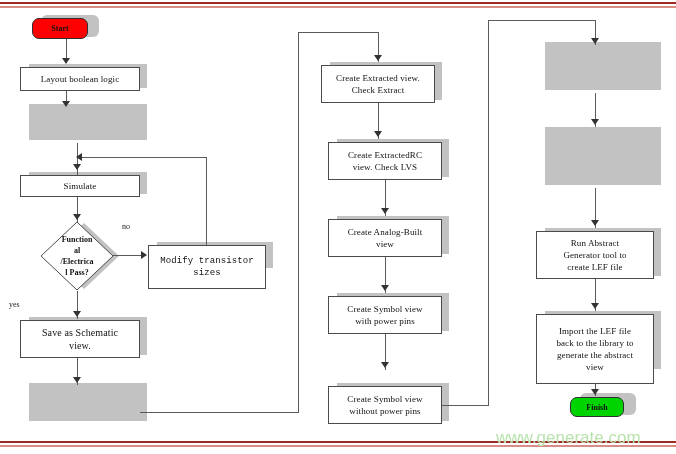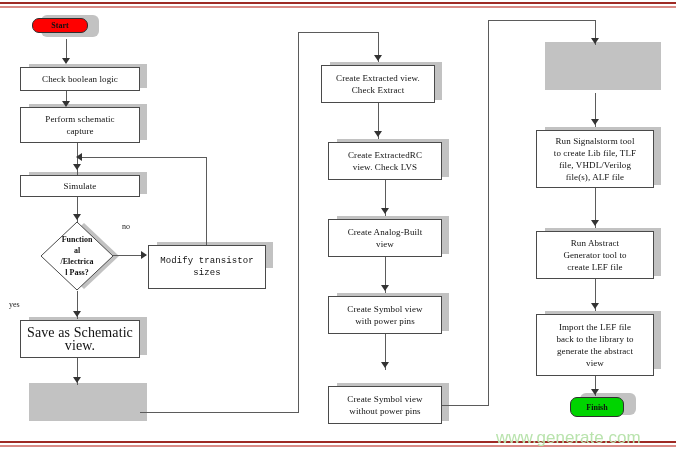--- a/index.html
+++ b/index.html
@@ -139,40 +139,36 @@
 <body>
 
 <div id="canvas">
 
   <div class="rule rule-top-dark"></div>
   <div class="rule rule-top-light"></div>
   <div class="rule rule-bot-dark"></div>
   <div class="rule rule-bot-light"></div>
 
   <div class="term-shadow" style="left:41px; top:15px; width:58px; height:22px;"></div>
-  <div class="term" style="left:32px; top:18px; width:56px; height:15px; background:#ff0000;">
+  <div class="term" style="left:32px; top:18px; width:56px; height:21px; background:#ff0000;">
     <span>Start</span>
   </div>
 
   <div class="ln ln-v" style="left:66px; top:39px; height:22px;"></div>
   <div class="arrow arrow-down" style="left:62px; top:58px;"></div>
 
   <div class="shadow" style="left:29px; top:64px; width:118px; height:24px;"></div>
   <div class="node" style="left:20px; top:67px; width:120px; height:24px;">
-    <span>Check  boolean logic</span>
+    <span>Layout  boolean logic</span>
   </div>
 
   <div class="ln ln-v" style="left:66px; top:91px; height:14px;"></div>
   <div class="arrow arrow-down" style="left:62px; top:101px;"></div>
 
   <div class="shadow" style="left:29px; top:104px; width:118px; height:36px;"></div>
-  <div class="node" style="left:20px; top:107px; width:120px; height:36px; white-space:pre-line;">
-    <span>Perform schematic
-capture</span>
-  </div>
 
   <div class="ln ln-v" style="left:77px; top:143px; height:32px;"></div>
   <div class="arrow arrow-down" style="left:73px; top:164px;"></div>
 
   <div class="shadow" style="left:29px; top:172px; width:118px; height:22px;"></div>
   <div class="node" style="left:20px; top:175px; width:120px; height:22px;">
     <span>Simulate</span>
   </div>
 
   <div class="ln ln-v" style="left:77px; top:197px; height:25px;"></div>
@@ -206,21 +202,21 @@
 
   <div class="ln ln-v" style="left:206px; top:157px; height:88px;"></div>
   <div class="ln ln-h" style="left:80px; top:157px; width:126px;"></div>
   <div class="arrow arrow-left" style="left:76px; top:153px;"></div>
 
   <div class="ln ln-v" style="left:77px; top:291px; height:28px;"></div>
   <div class="arrow arrow-down" style="left:73px; top:311px;"></div>
   <div class="edge-label" style="left:9px; top:300px;">yes</div>
 
   <div class="shadow" style="left:29px; top:317px; width:118px; height:38px;"></div>
-  <div class="node" style="left:20px; top:320px; width:120px; height:38px; font-size:14px; line-height:13px; white-space:pre-line;">
+  <div class="node" style="left:20px; top:320px; width:120px; height:38px; font-size:10px; line-height:13px; white-space:pre-line;">
     <span>Save as Schematic
 view.</span>
   </div>
 
   <div class="ln ln-v" style="left:77px; top:358px; height:27px;"></div>
   <div class="arrow arrow-down" style="left:73px; top:377px;"></div>
 
   <div class="shadow" style="left:29px; top:383px; width:118px; height:38px;"></div>
 
   <div class="ln ln-h" style="left:140px; top:412px; width:159px;"></div>
@@ -276,42 +272,36 @@
   <div class="ln ln-h" style="left:488px; top:20px; width:108px;"></div>
   <div class="ln ln-v" style="left:595px; top:20px; height:25px;"></div>
   <div class="arrow arrow-down" style="left:591px; top:38px;"></div>
 
   <div class="shadow" style="left:545px; top:42px; width:116px; height:48px;"></div>
 
   <div class="ln ln-v" style="left:595px; top:93px; height:34px;"></div>
   <div class="arrow arrow-down" style="left:591px; top:119px;"></div>
 
   <div class="shadow" style="left:545px; top:127px; width:116px; height:58px;"></div>
-  <div class="node" style="left:536px; top:130px; width:118px; height:58px; white-space:pre-line;">
-    <span>Run Signalstorm tool
-to create Lib file, TLF
-file,  VHDL/Verilog
-file(s), ALF file</span>
-  </div>
 
   <div class="ln ln-v" style="left:595px; top:188px; height:40px;"></div>
   <div class="arrow arrow-down" style="left:591px; top:220px;"></div>
 
   <div class="shadow" style="left:545px; top:228px; width:116px; height:48px;"></div>
   <div class="node" style="left:536px; top:231px; width:118px; height:48px; white-space:pre-line;">
     <span>Run Abstract
 Generator tool to
 create LEF file</span>
   </div>
 
   <div class="ln ln-v" style="left:595px; top:279px; height:32px;"></div>
   <div class="arrow arrow-down" style="left:591px; top:303px;"></div>
 
   <div class="shadow" style="left:545px; top:311px; width:116px; height:58px;"></div>
-  <div class="node" style="left:536px; top:314px; width:118px; height:62px; white-space:pre-line;">
+  <div class="node" style="left:536px; top:314px; width:118px; height:70px; white-space:pre-line;">
     <span>Import the LEF file
 back to the library to
 generate  the abstract
 view</span>
   </div>
 
   <div class="ln ln-v" style="left:595px; top:372px; height:24px;"></div>
   <div class="arrow arrow-down" style="left:591px; top:389px;"></div>
 
   <div class="term-shadow" style="left:580px; top:393px; width:56px; height:22px;"></div>

